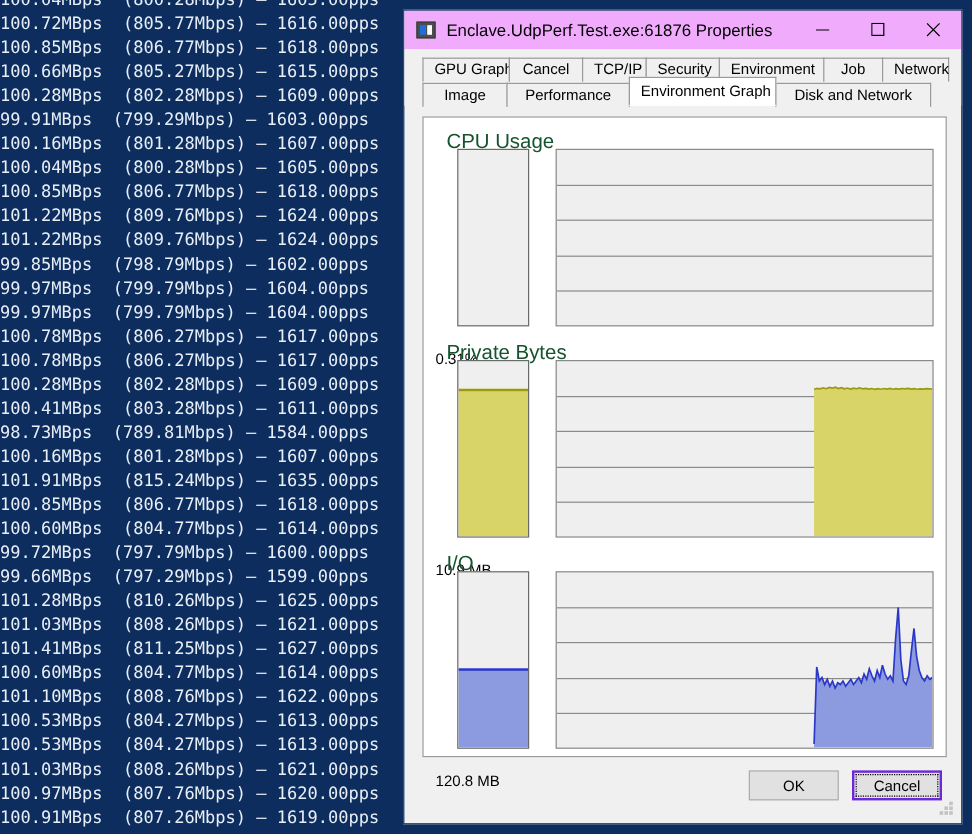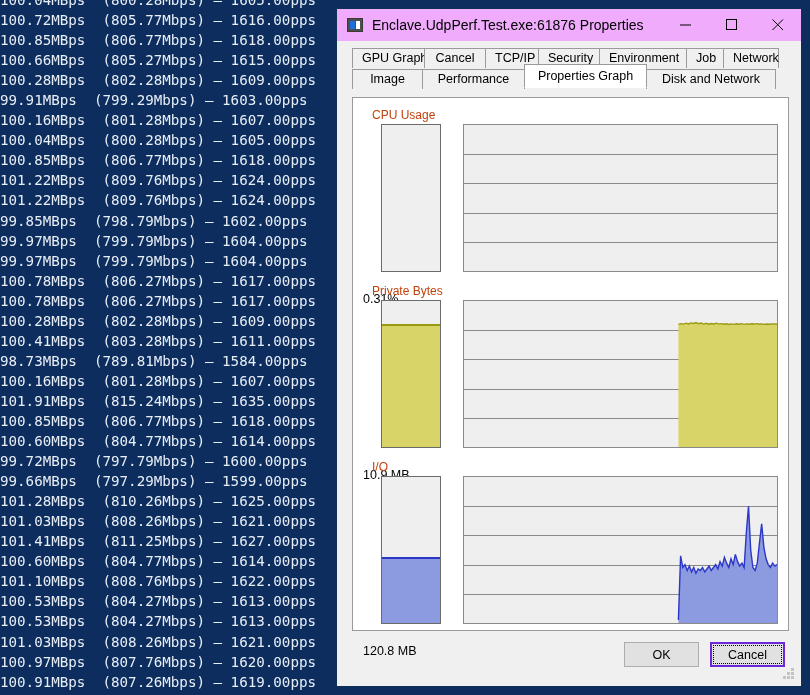--- a/index.html
+++ b/index.html
@@ -96,21 +96,21 @@
   
   #tabcontent{
     position:absolute;
     left:15px;top:88px;right:12px;bottom:55px;
     background:#ffffff;
     border:1px solid #9a9a9a;
     box-sizing:border-box;
   }
   .section{position:absolute;left:0;right:0;}
   .section-label{
-    position:absolute;font-size:12px;color:#c2410c;left:19px;top:0px;white-space:nowrap;
+    position:absolute;font-size:17px;color:#14532d;left:19px;top:0px;white-space:nowrap;
   }
   .gauge{
     position:absolute;left:28px;top:16px;width:60px;height:148px;
     background:#efefef;border:1px solid #6b6b6b;box-sizing:border-box;
     overflow:hidden;
   }
   .gauge .fill{position:absolute;left:0;right:0;bottom:0;}
   .gauge .fill .cap{position:absolute;left:0;right:0;top:0;height:2px;}
   .gauge-value{
     position:absolute;left:10px;top:166px;width:96px;
@@ -179,27 +179,27 @@
     </div>
   </div>
 
   <div id="tabs">
     <div class="tabrow row1" id="tabrow1">
         <div class="tab" style="width: 73px;">GPU Graph</div>
         <div class="tab" style="width: 62px;">Cancel</div>
         <div class="tab" style="width: 54px;">TCP/IP</div>
         <div class="tab" style="width: 62px;">Security</div>
         <div class="tab" style="width: 88px;">Environment</div>
-        <div class="tab" style="width: 38px; margin-top: 34px;">Job</div>
+        <div class="tab" style="width: 50px; margin-top: 34px;">Job</div>
         <div class="tab" style="width: 56px;">Network</div>
       </div>
     <div class="tabrow row2" id="tabrow2">
         <div class="tab" style="width: 71px;">Image</div>
         <div class="tab" style="width: 103px; margin-top: 16px;">Performance</div>
-        <div class="tab selected" style="width: 123px;">Properties Graph</div>
+        <div class="tab selected" style="width: 123px;">Environment Graph</div>
         <div class="tab" style="width: 130px;">Disk and Network</div>
       </div>
   </div>
 
   <div id="tabcontent">
 
     <div class="section" id="sec0" style="top:10px;height:185px;">
       <div class="section-label">CPU Usage</div>
       <div class="gauge">
         <div class="fill" id="fill0" style="height: 0%; background: rgb(0, 160, 0);">

